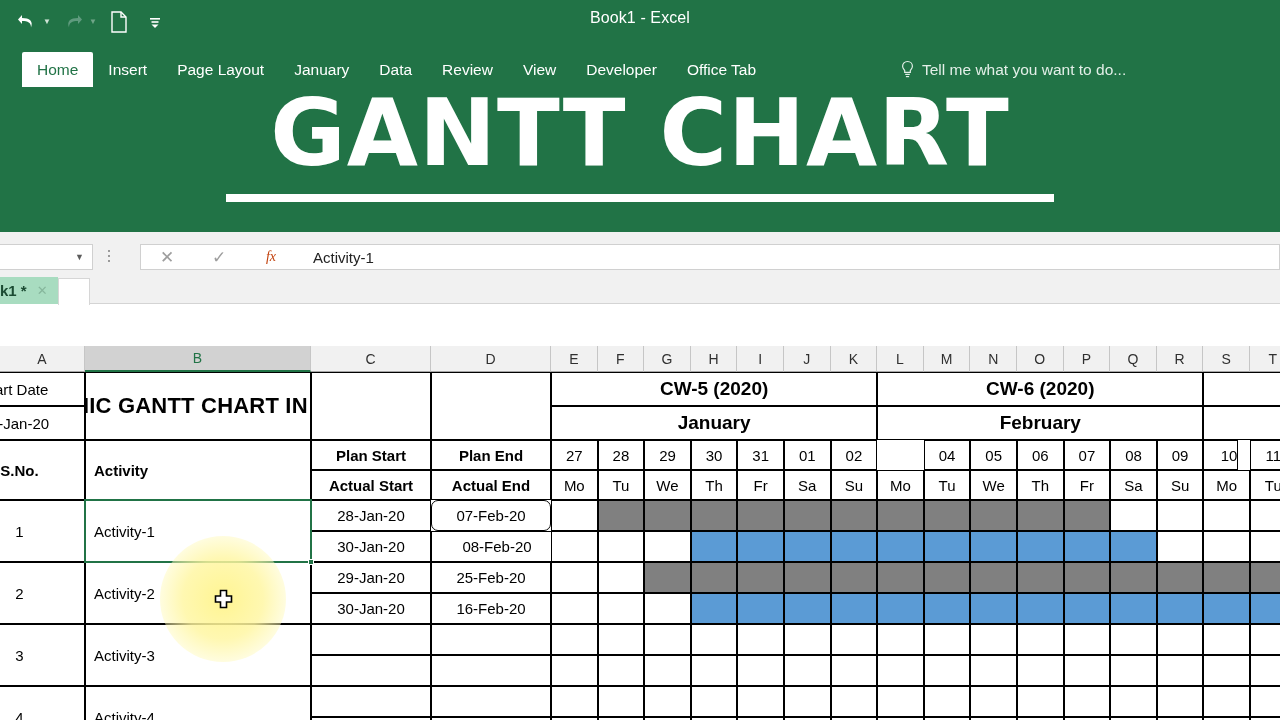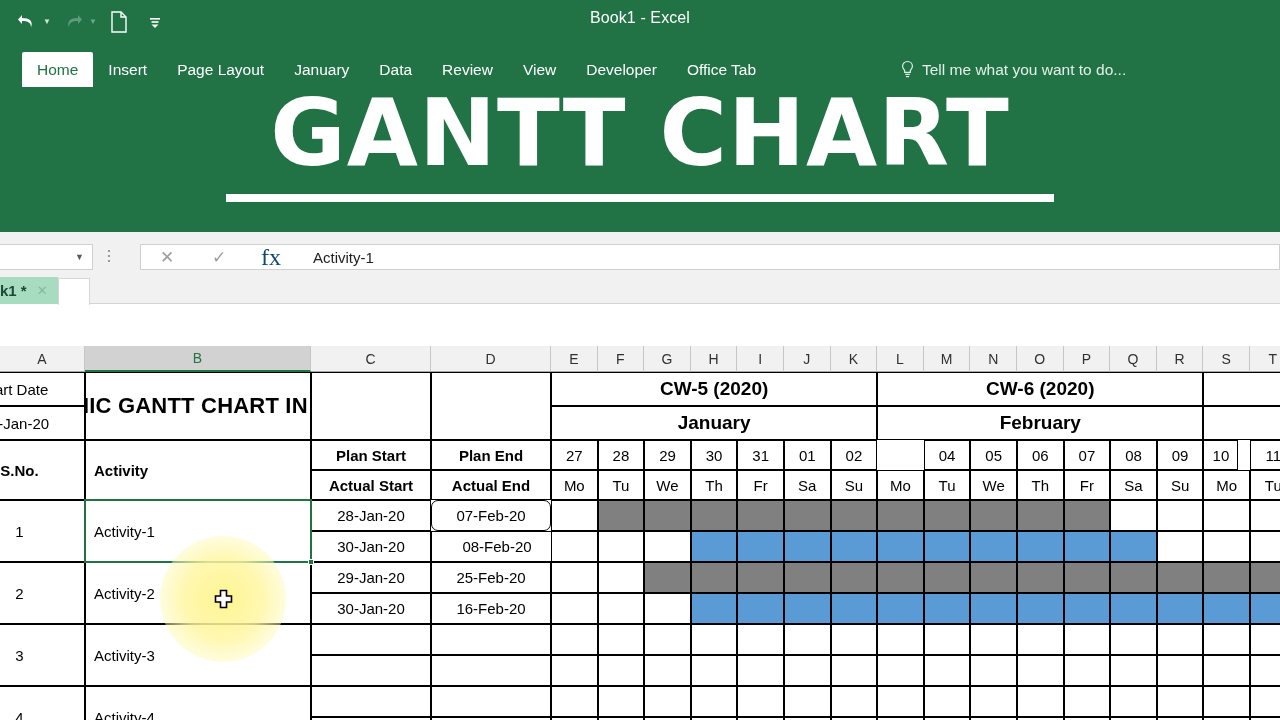--- a/index.html
+++ b/index.html
@@ -93,21 +93,21 @@
   .fbtns {
     position: absolute; left: 140px; top: 12px; height: 26px;
     background: #ffffff; border: 1px solid #d0d0d0;
     display: flex; align-items: center;
   }
   .fbtn {
     width: 52px; height: 24px; display: flex;
     align-items: center; justify-content: center;
     color: #9e9e9e; font-size: 17px;
   }
-  .fbtn.fx { color: #0c4a6e; font-family: "Liberation Serif", serif; font-size: 24px; }
+  .fbtn.fx { color: #c2410c; font-style: italic; font-family: "Liberation Serif", serif; font-size: 14px; }
   .fcontent {
     position: absolute; left: 297px; top: 12px; right: 0; height: 26px;
     background: #ffffff; border: 1px solid #d0d0d0; border-left: none;
     display: flex; align-items: center; padding-left: 16px;
     font-size: 15px; color: #222;
   }
 
   
   .tabstrip { position: absolute; left: 0; top: 45px; height: 27px; width: 1028px; }
   .sheet-tab {
@@ -429,21 +429,21 @@
         </div>
         <div class="cell c-center daynum" style="left: 1110.2px; top: 98px; width: 46.6px; height: 30px;">
           <span>Sa</span>
         </div>
         <div class="cell c-center daynum" style="left: 1156.8px; top: 68px; width: 46.6px; height: 30px;">
           <span>09</span>
         </div>
         <div class="cell c-center daynum" style="left: 1156.8px; top: 98px; width: 46.6px; height: 30px;">
           <span>Su</span>
         </div>
-        <div class="cell c-center daynum" style="left: 1203.4px; top: 68px; width: 35px; height: 30px;">
+        <div class="cell c-center daynum" style="left: 1203.4px; top: 68px; width: 35px; height: 30px; justify-content: flex-end;">
           <span>10</span>
         </div>
         <div class="cell c-center daynum" style="left: 1203.4px; top: 98px; width: 46.6px; height: 30px;">
           <span>Mo</span>
         </div>
         <div class="cell c-center daynum" style="left: 1250px; top: 68px; width: 46.6px; height: 30px;">
           <span>11</span>
         </div>
         <div class="cell c-center daynum" style="left: 1250px; top: 98px; width: 46.6px; height: 30px;">
           <span>Tu</span>

